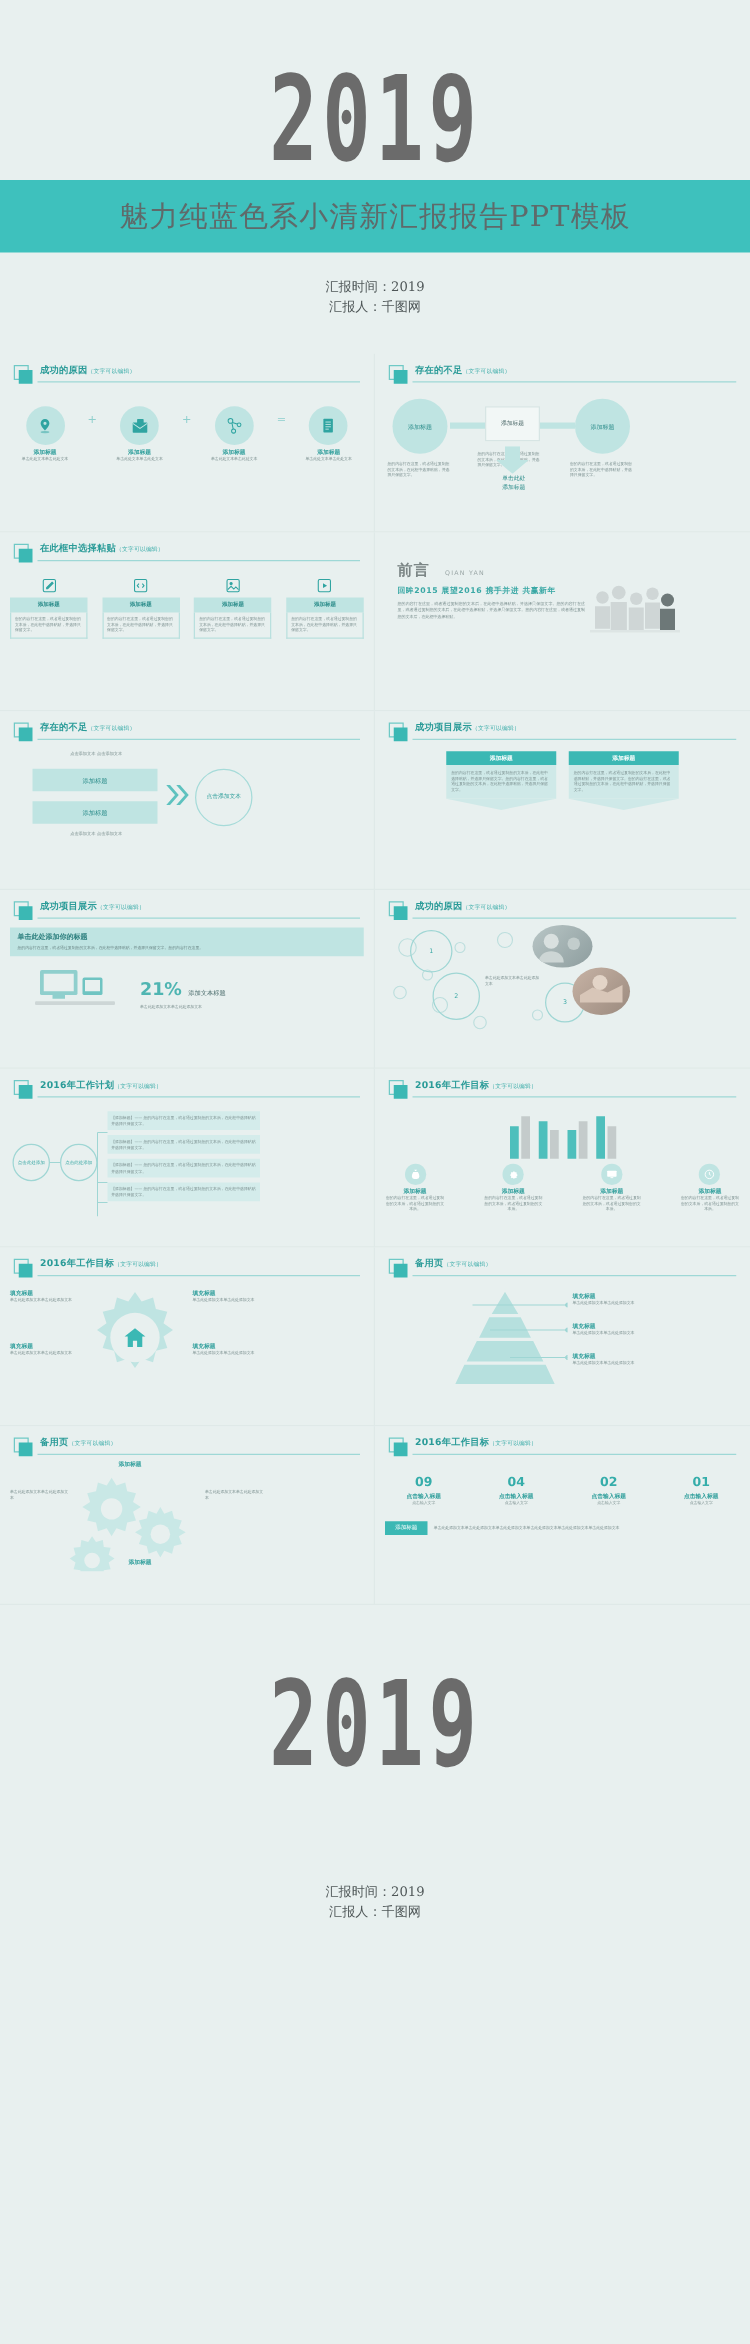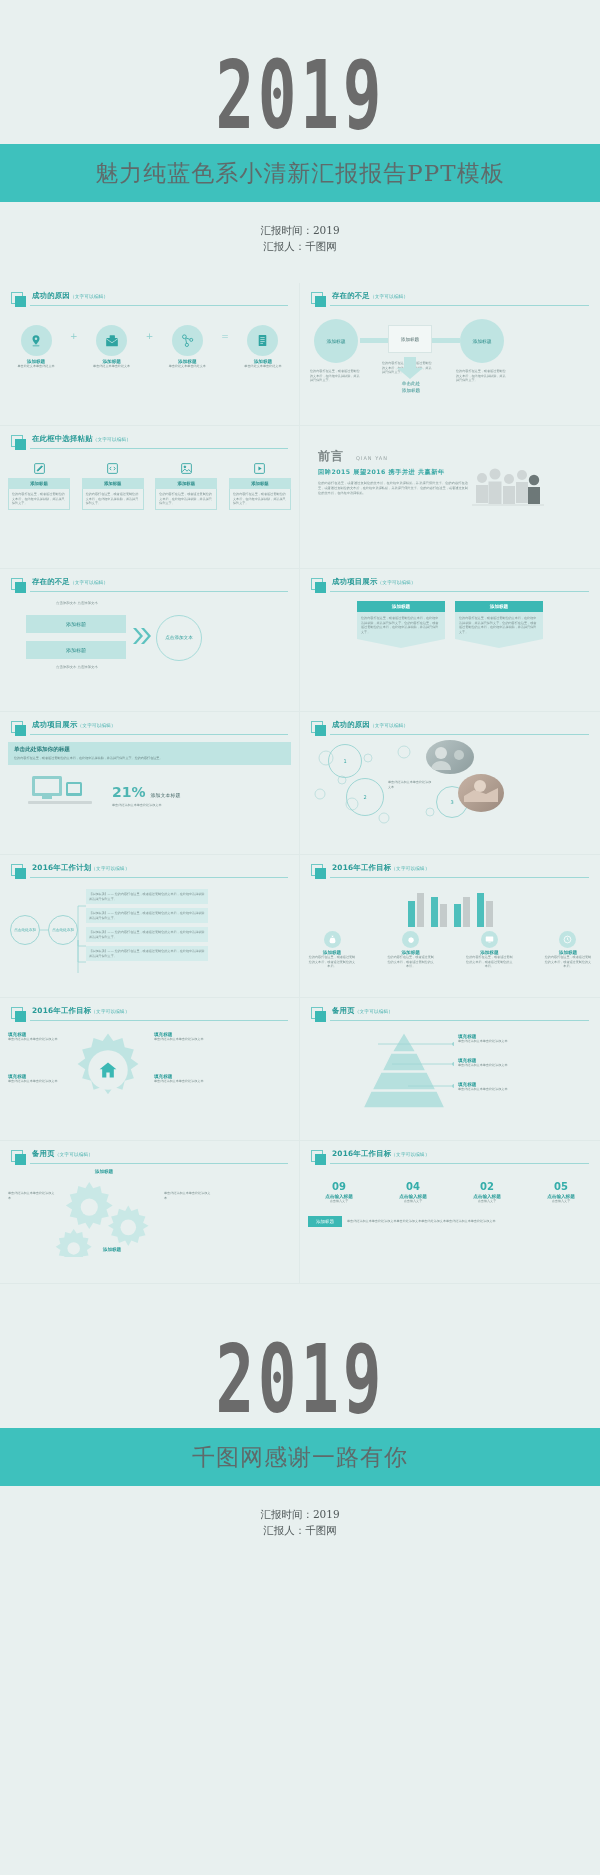--- a/index.html
+++ b/index.html
@@ -687,40 +687,37 @@
             <div class="n">04</div>
             <div class="capt" style="margin-top:2px">点击输入标题</div>
             <div class="micro">点击输入文字</div>
           </div>
           <div class="numcard">
             <div class="n">02</div>
             <div class="capt" style="margin-top:2px">点击输入标题</div>
             <div class="micro">点击输入文字</div>
           </div>
           <div class="numcard">
-            <div class="n">05</div>
+            <div class="n">01</div>
             <div class="capt" style="margin-top:2px">点击输入标题</div>
             <div class="micro">点击输入文字</div>
           </div>
         </div>
         <div style="display:flex;align-items:center;gap:5px;margin-top:12px">
           <div class="tealbar" style="width:34px;height:11px;display:flex;align-items:center;justify-content:center;font-size:4.4px">
             <span>添加标题</span>
           </div>
           <div class="microl" style="flex:1">单击此处添加文本单击此处添加文本单击此处添加文本单击此处添加文本单击此处添加文本单击此处添加文本</div>
         </div>
       </div>
     </div>
 
   </div>
 
   <div class="bigslide">
     <div class="year">2019</div>
-    <div class="band">
-      <div class="btxt">千图网感谢一路有你</div>
-    </div>
     <div class="meta">
       <div>汇报时间：2019</div>
       <div>汇报人：千图网</div>
     </div>
   </div>
 
 </div>
 
 </body></html>

